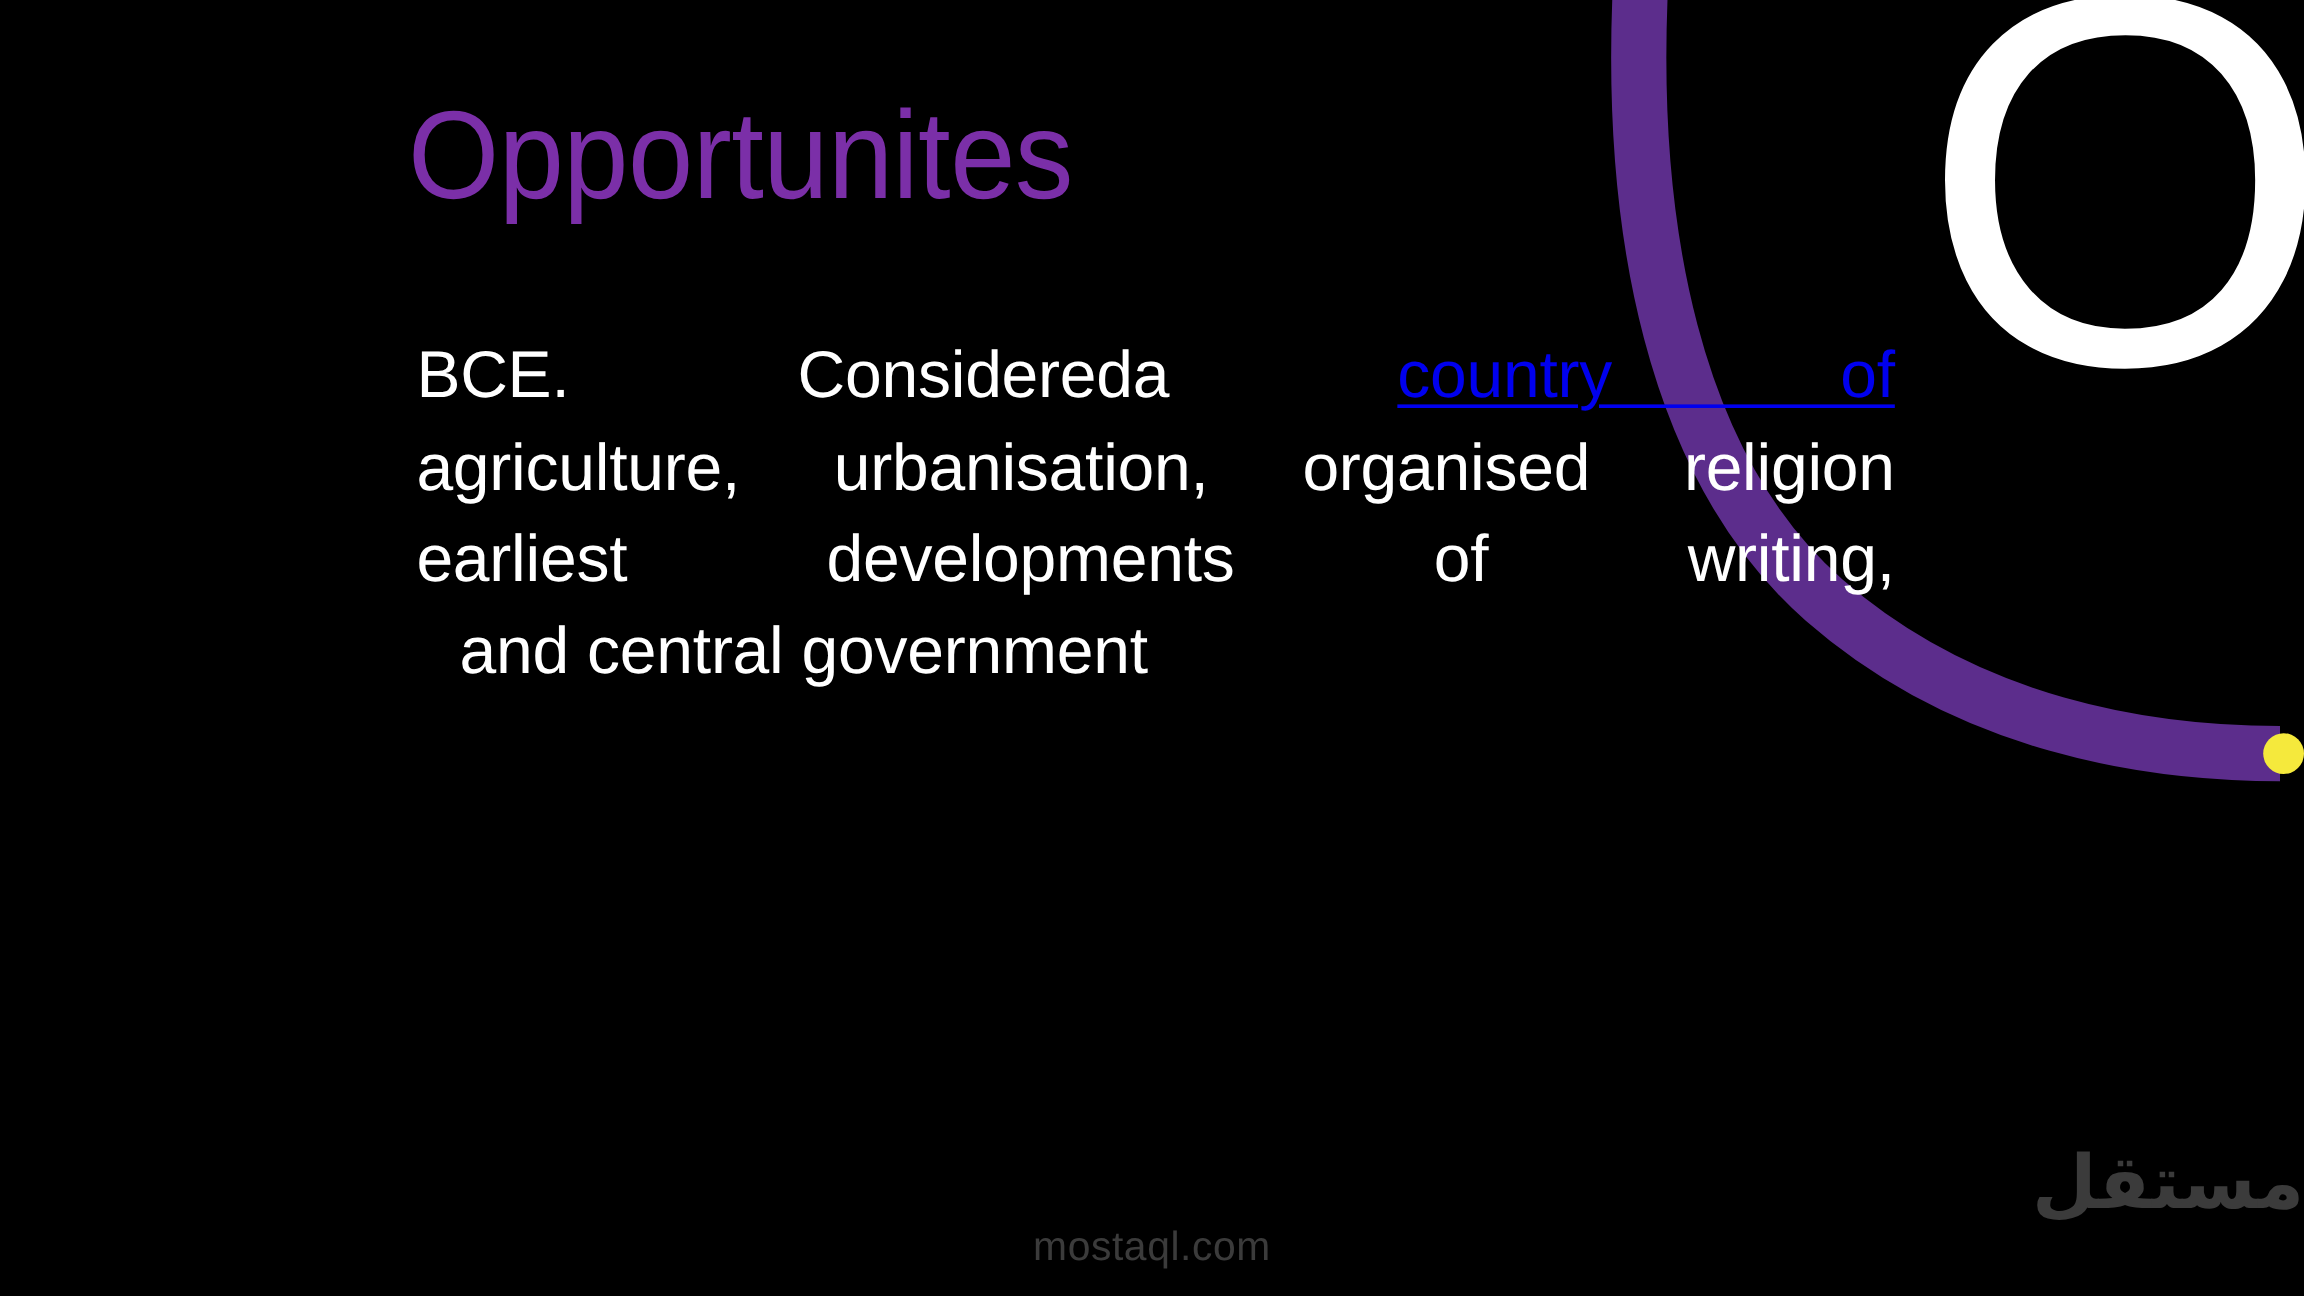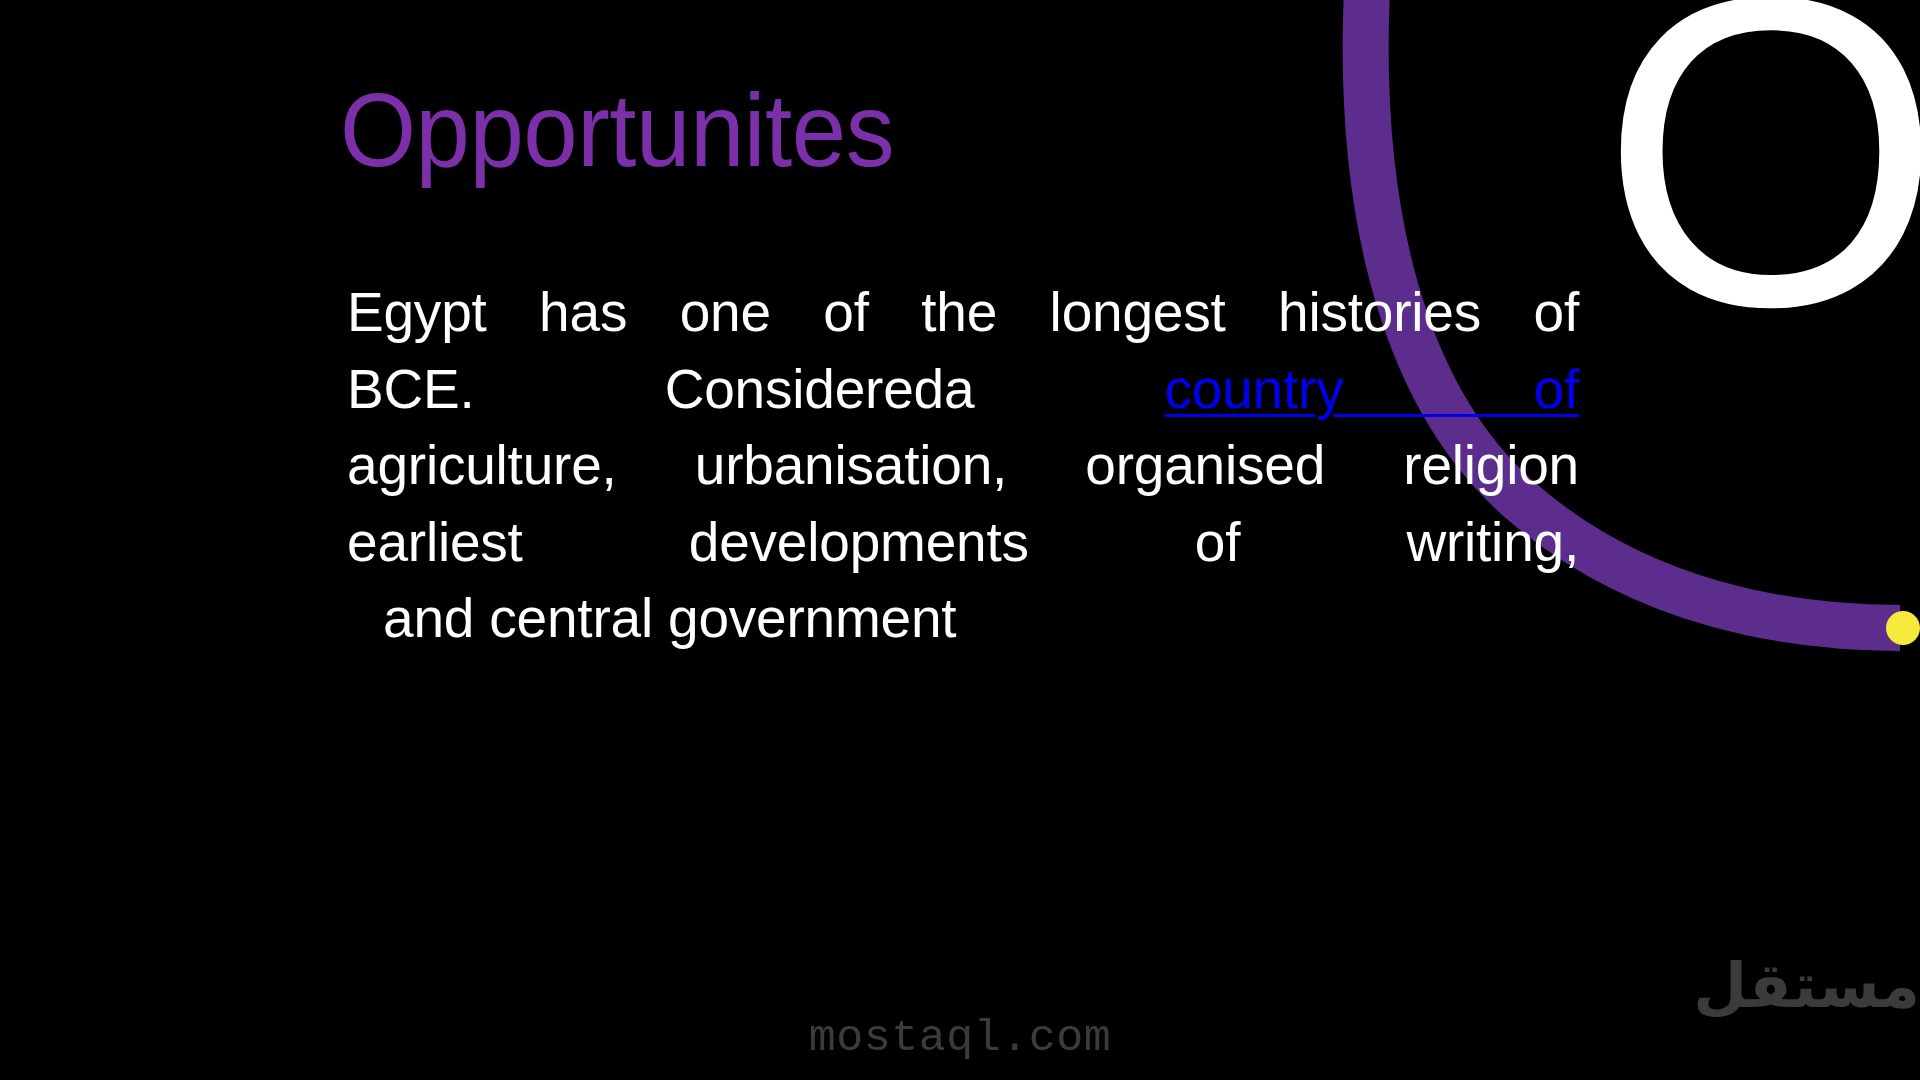--- a/index.html
+++ b/index.html
@@ -115,22 +115,22 @@
     font-family: "DejaVu Sans", "Liberation Sans", sans-serif;
     font-size: 62px;
     line-height: 64px;
     font-weight: 700;
     direction: rtl;
     text-align: right;
   }
   #wm-domain {
     display: block;
     color: #3b3b3b;
-    font-family: Liberation Mono, monospace;
-    font-size: 45px;
+    font-family: Liberation Sans, sans-serif;
+    font-size: 34px;
     line-height: 38px;
     letter-spacing: 0.5px;
     margin-top: 2px;
   }
 </style>
 </head>
 <body>
 
 <div id="slide" style="background: rgb(0, 0, 0);">
 
@@ -139,21 +139,20 @@
              C 1355 190, 1395 390, 1520 500
              C 1640 605, 1790 628, 1900 628" fill="none" stroke="#5C2D8C" stroke-width="46" stroke-linecap="butt"></path>
     <circle cx="1903" cy="628" r="17" fill="#F5E93C"></circle>
   </svg>
 
   <div id="brand-o" style="color: rgb(255, 255, 255);">O</div>
 
   <div id="title" style="color: rgb(123, 47, 168);">Opportunites</div>
 
   <div id="body-copy" style="color: rgb(255, 255, 255);">
-    <span class="forced">Egypt has one of the longest histories of</span>
     <span class="forced">
       <span>BCE. Considereda&nbsp;</span><a class="lnk" href="#">country of</a>
     </span>
     <span class="forced">agriculture, urbanisation, organised religion</span>
     <span class="forced">earliest developments of writing,</span>
     <span class="lastline">and central government</span>
   </div>
 
   <div id="watermark">
     <span id="wm-arabic" style="color: rgb(59, 59, 59);">مستقل</span>

